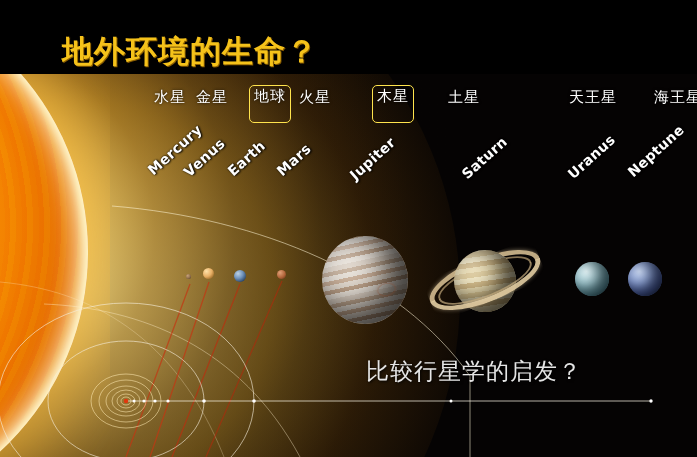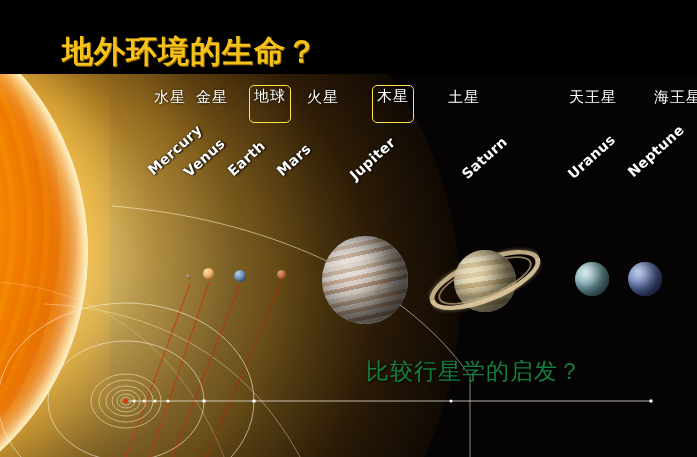--- a/index.html
+++ b/index.html
@@ -282,21 +282,21 @@
     transform-origin: 0 50%;
     text-shadow: 1px 1px 2px rgba(0,0,0,0.95), 0 0 2px rgba(0,0,0,0.8);
   }
 
   
   #caption {
     position: absolute;
     left: 366px; top: 310px;
     font-size: 23px;
     line-height: 30px;
-    color: #15803d;
+    color: #e5e5e5;
     font-family: "DejaVu Sans", "Liberation Sans", sans-serif;
     letter-spacing: 1px;
     white-space: nowrap;
     text-shadow: 1px 1px 3px rgba(0,0,0,0.95);
     z-index: 20;
   }
 
   
   #inset { position: absolute; left: 0; top: 0; pointer-events: none; }
 </style>
@@ -378,21 +378,21 @@
       <div class="sring" id="sring-front"></div>
       <div class="sring" id="sring-front2"></div>
     </div>
 
     <div class="planet" id="p-uranus"></div>
     <div class="planet" id="p-neptune"></div>
 
     <div class="cn-label" style="left:154px">水星</div>
     <div class="cn-label" style="left:196px">金星</div>
     <div class="cn-label boxed" style="left:249px">地球</div>
-    <div class="cn-label" style="left:307px">火星</div>
+    <div class="cn-label" style="left:299px">火星</div>
     <div class="cn-label boxed" style="left:372px">木星</div>
     <div class="cn-label" style="left:448px">土星</div>
     <div class="cn-label" style="left:569px">天王星</div>
     <div class="cn-label" style="left:654px">海王星</div>
 
     <div class="en-label" style="left:150px; top:118px">Mercury</div>
     <div class="en-label" style="left:186px; top:120px">Venus</div>
     <div class="en-label" style="left:230px; top:119px">Earth</div>
     <div class="en-label" style="left:279px; top:119px">Mars</div>
     <div class="en-label" style="left:352px; top:123px">Jupiter</div>

